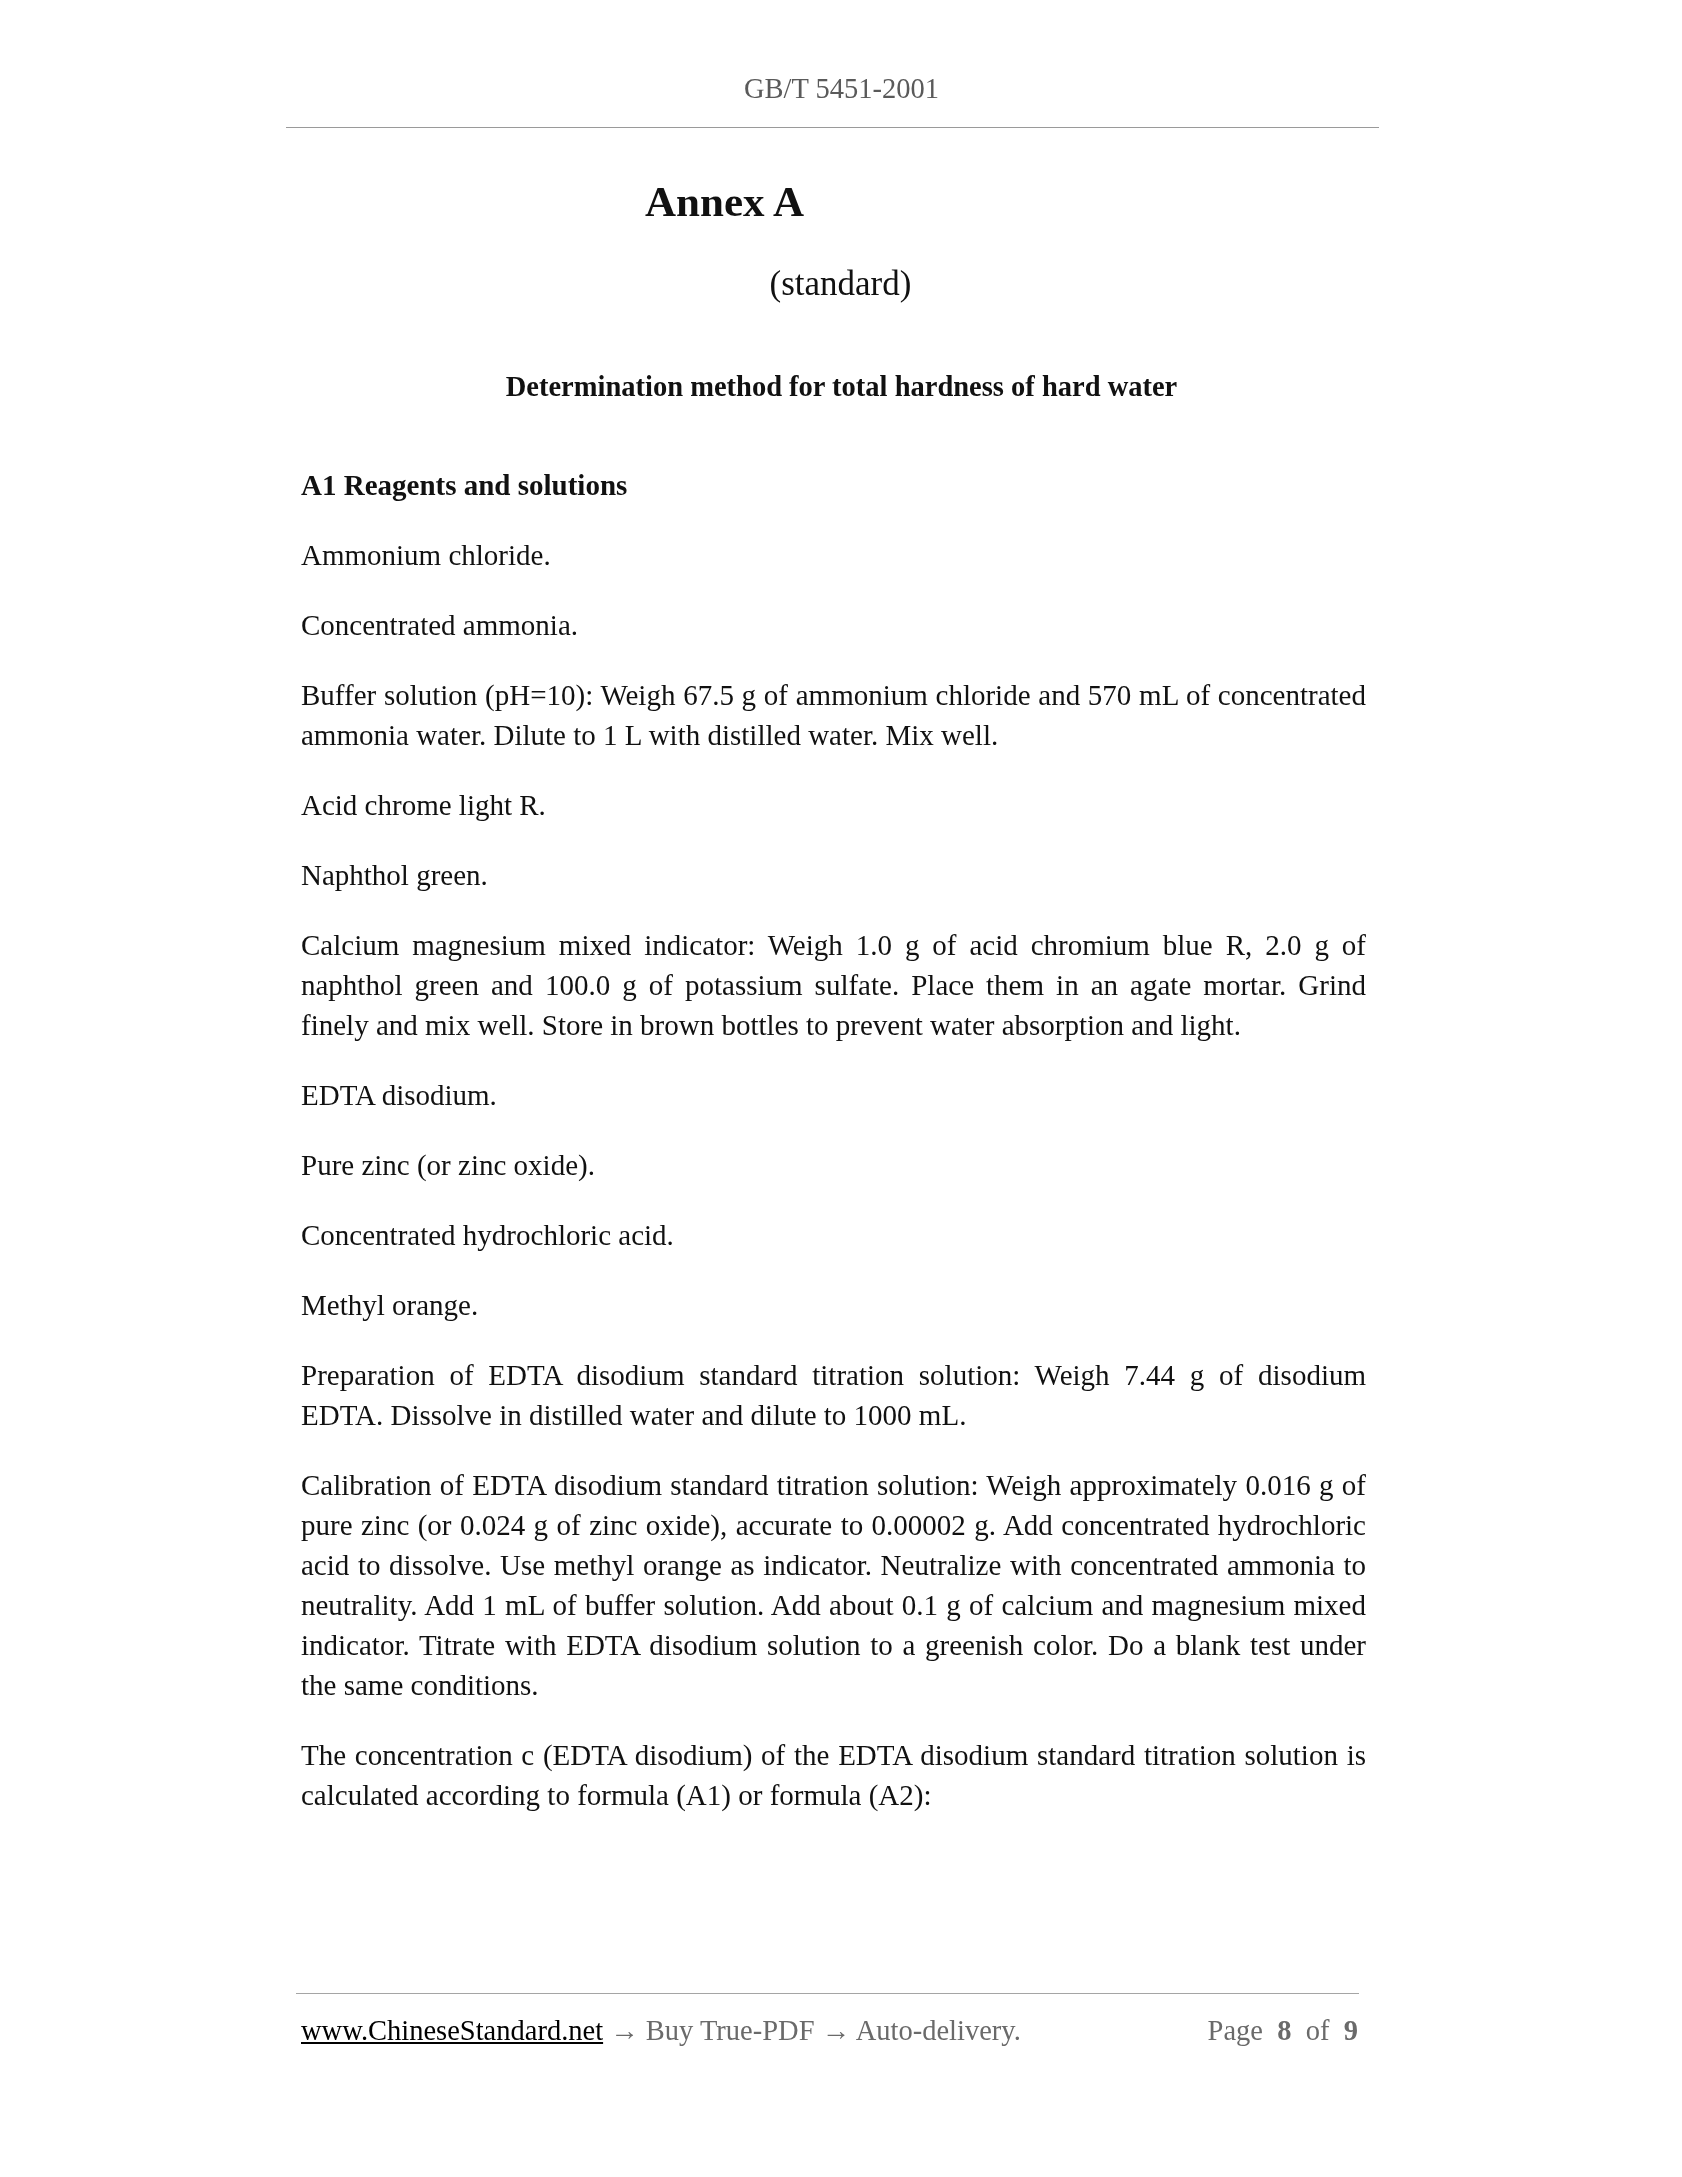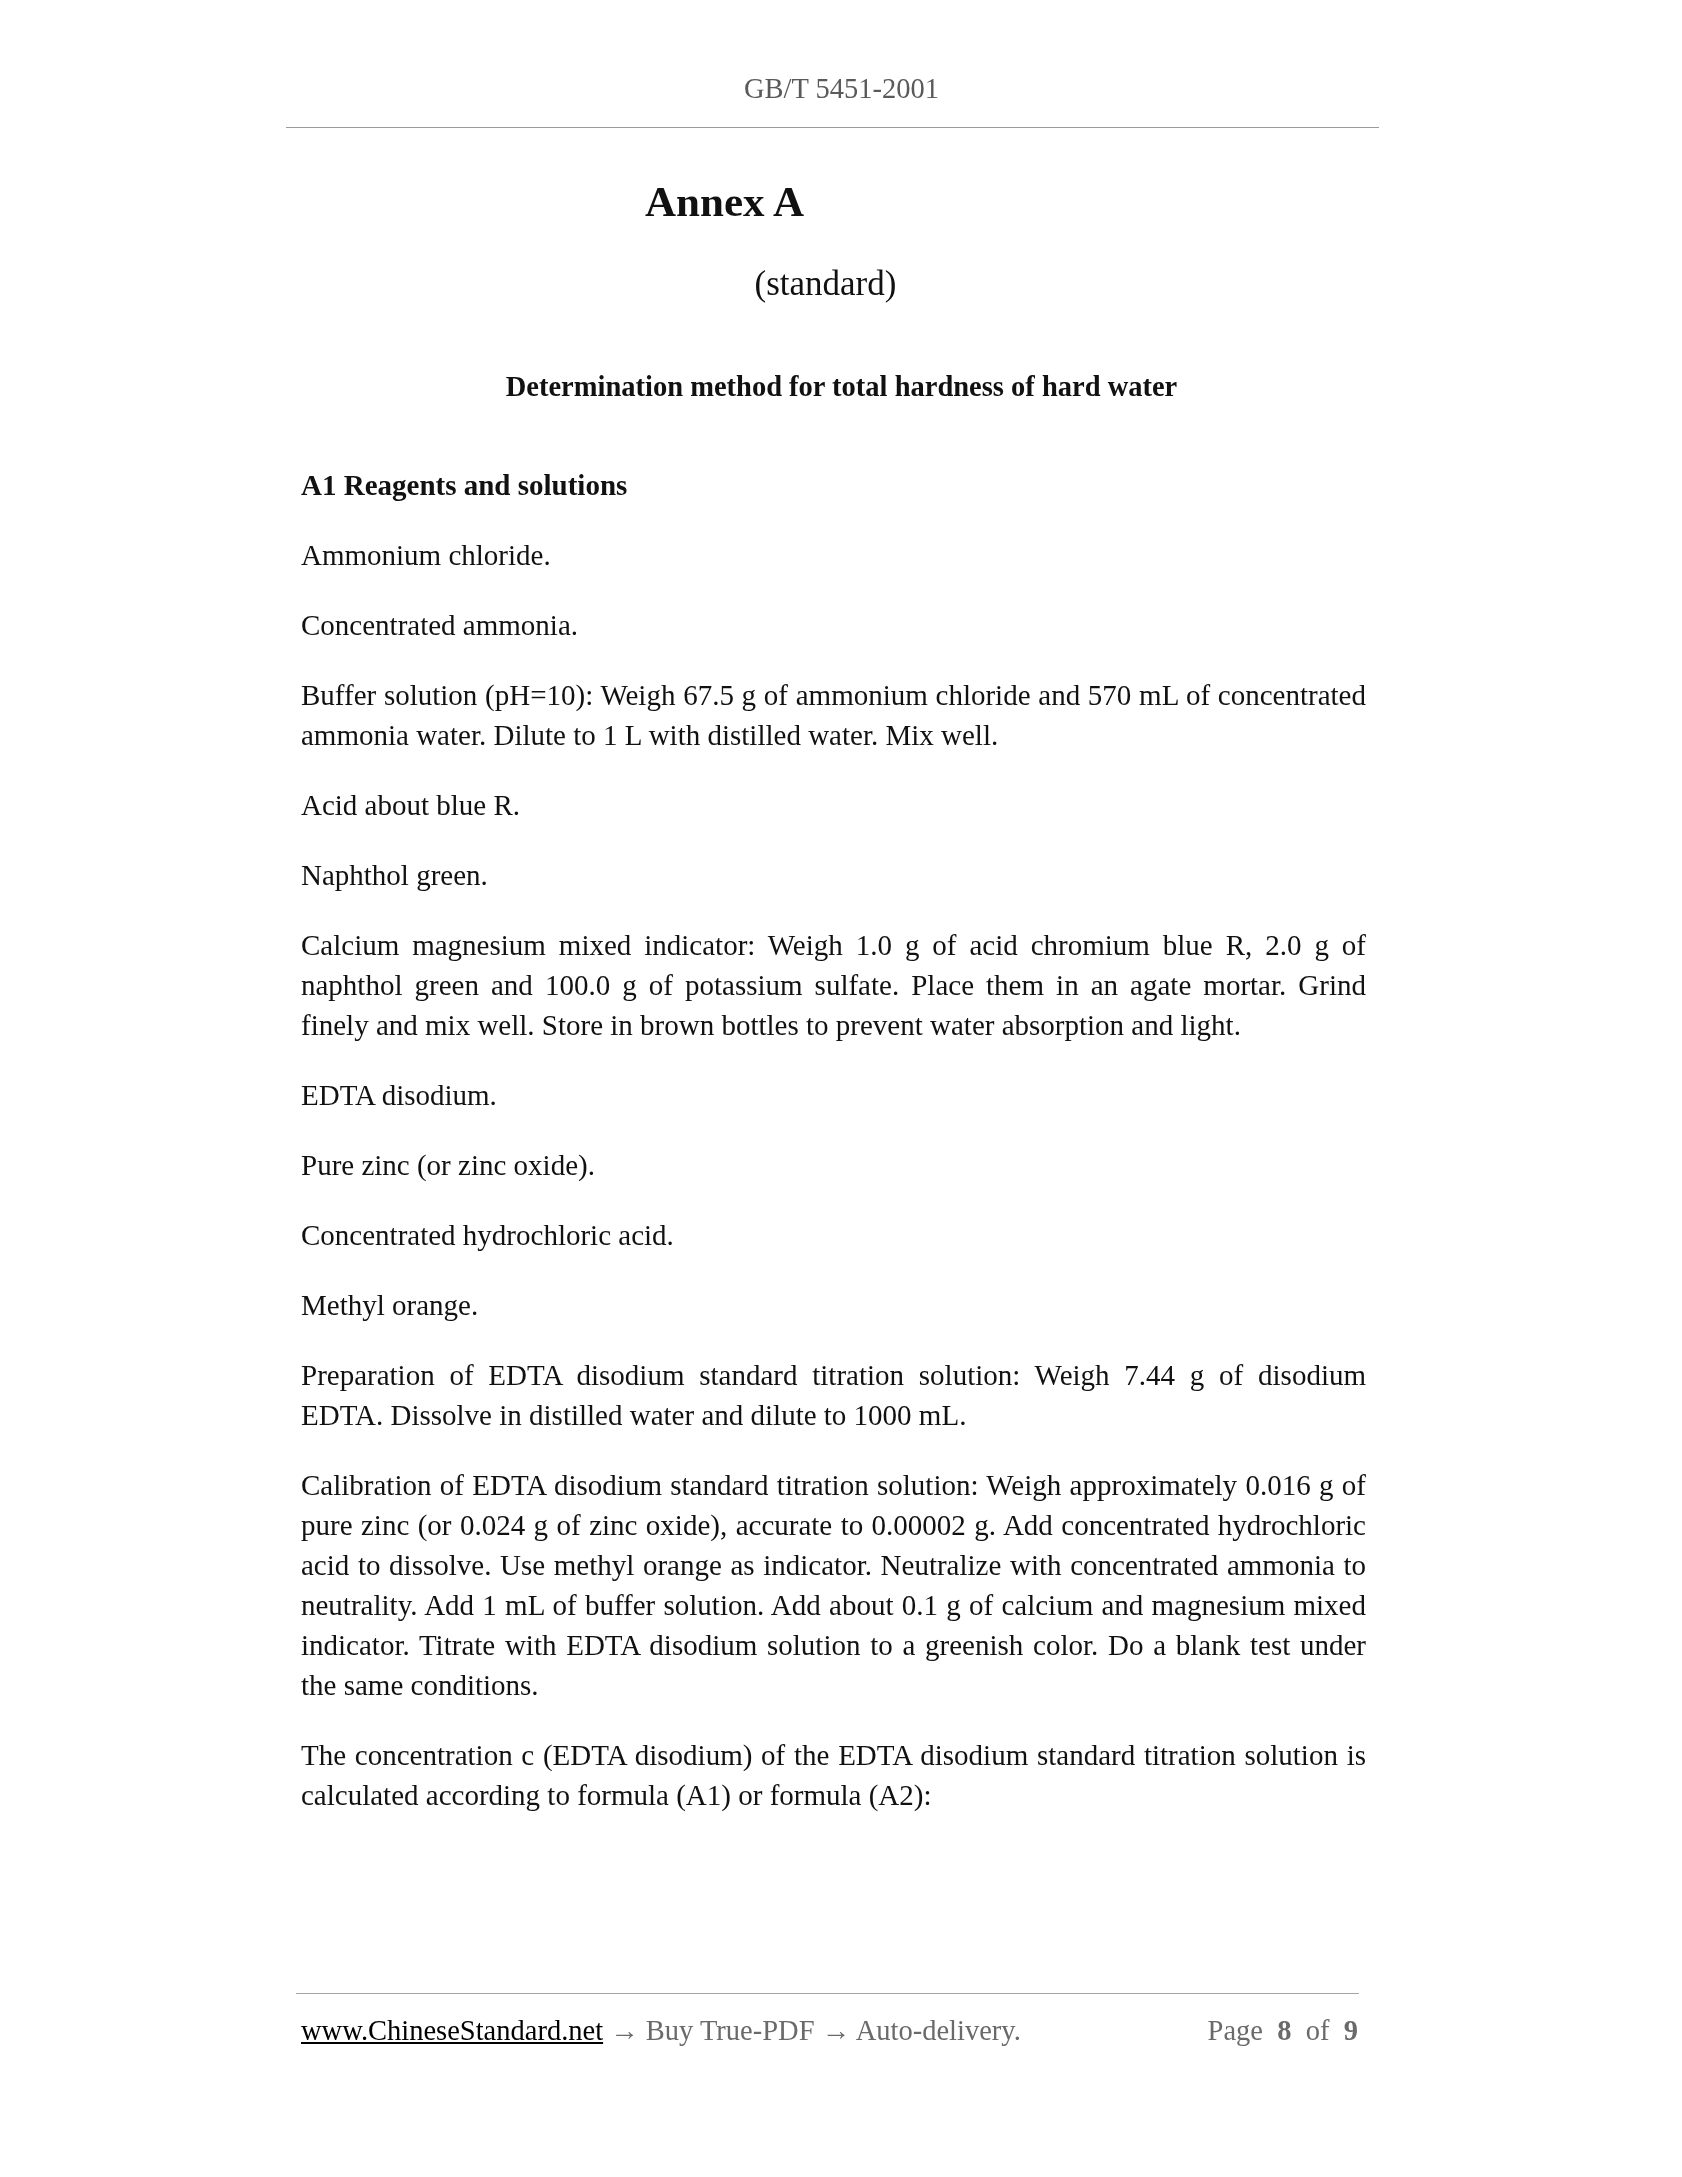--- a/index.html
+++ b/index.html
@@ -5,21 +5,21 @@
     html, body { margin: 0; padding: 0; background: #ffffff; }
     body { width: 1683px; height: 2177px; position: relative; overflow: hidden;
            font-family: "Liberation Serif", "DejaVu Serif", serif; color: #111; }
     .page-header { position: absolute; top: 73px; left: 0; width: 1683px; text-align: center;
                    font-size: 28.5px; color: #5a5a5a; }
     .header-rule { position: absolute; top: 127px; left: 286px; width: 1093px; height: 0;
                    border-top: 1.7px solid #9a9a9a; }
     .annex-title { position: absolute; top: 177px; left: 0; width: 1449px; text-align: center;
                    font-size: 43px; font-weight: bold; }
     .annex-type { position: absolute; top: 264px; left: 0; width: 1651px; text-align: center;
-                  font-size: 35px; }
+                  font-size: 35px; padding-left: 15px; }
     .annex-subtitle { position: absolute; top: 327px; left: 0; width: 1683px; text-align: center;
                       font-size: 28.5px; font-weight: bold; margin-top: 44px; }
     .content { position: absolute; top: 465px; left: 301px; width: 1065px; font-size: 29px;
                line-height: 40px; }
     .section-heading { font-weight: bold; margin: 0 0 30px 0; }
     .para { margin: 16px 0 30px 0; text-align: justify; }
     .footer-rule { position: absolute; top: 1993px; left: 296px; width: 1063px; height: 0;
                    border-top: 1.7px solid #a5a5a5; }
     .footer { position: absolute; top: 2015px; left: 301px; width: 1057px; font-size: 28.5px;
               color: #6a6a6a; }
@@ -36,21 +36,21 @@
 
 <div class="annex-title">Annex A</div>
 <div class="annex-type">(standard)</div>
 <div class="annex-subtitle">Determination method for total hardness of hard water</div>
 
 <div class="content">
   <p class="section-heading">A1 Reagents and solutions</p>
   <p class="para">Ammonium chloride.</p>
   <p class="para">Concentrated ammonia.</p>
   <p class="para">Buffer solution (pH=10): Weigh 67.5 g of ammonium chloride and 570 mL of concentrated ammonia water. Dilute to 1 L with distilled water. Mix well.</p>
-  <p class="para">Acid about blue R.</p>
+  <p class="para">Acid chrome light R.</p>
   <p class="para">Naphthol green.</p>
   <p class="para">Calcium magnesium mixed indicator: Weigh 1.0 g of acid chromium blue R, 2.0 g of naphthol green and 100.0 g of potassium sulfate. Place them in an agate mortar. Grind finely and mix well. Store in brown bottles to prevent water absorption and light.</p>
   <p class="para">EDTA disodium.</p>
   <p class="para">Pure zinc (or zinc oxide).</p>
   <p class="para">Concentrated hydrochloric acid.</p>
   <p class="para">Methyl orange.</p>
   <p class="para">Preparation of EDTA disodium standard titration solution: Weigh 7.44 g of disodium EDTA. Dissolve in distilled water and dilute to 1000 mL.</p>
   <p class="para">Calibration of EDTA disodium standard titration solution: Weigh approximately 0.016 g of pure zinc (or 0.024 g of zinc oxide), accurate to 0.00002 g. Add concentrated hydrochloric acid to dissolve. Use methyl orange as indicator. Neutralize with concentrated ammonia to neutrality. Add 1 mL of buffer solution. Add about 0.1 g of calcium and magnesium mixed indicator. Titrate with EDTA disodium solution to a greenish color. Do a blank test under the same conditions.</p>
   <p class="para">The concentration c (EDTA disodium) of the EDTA disodium standard titration solution is calculated according to formula (A1) or formula (A2):</p>
 </div>

